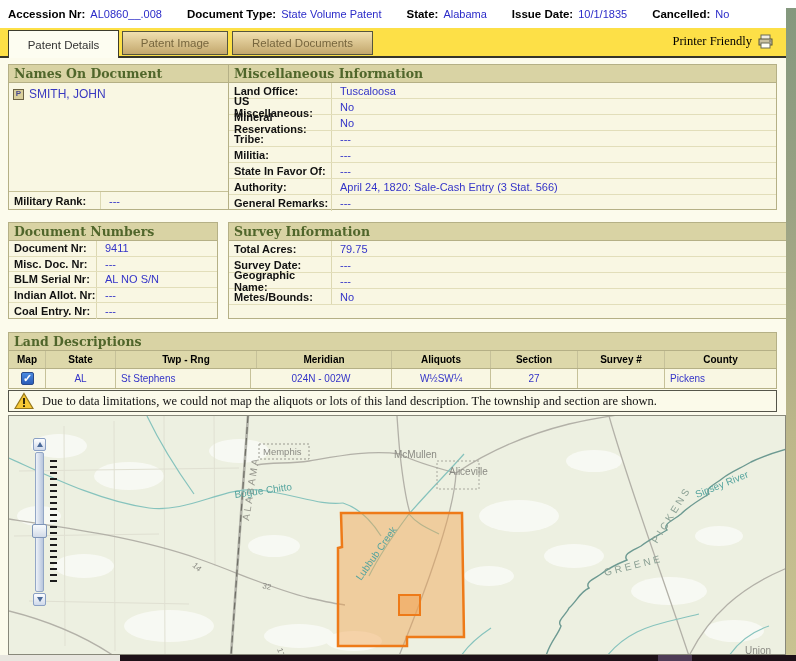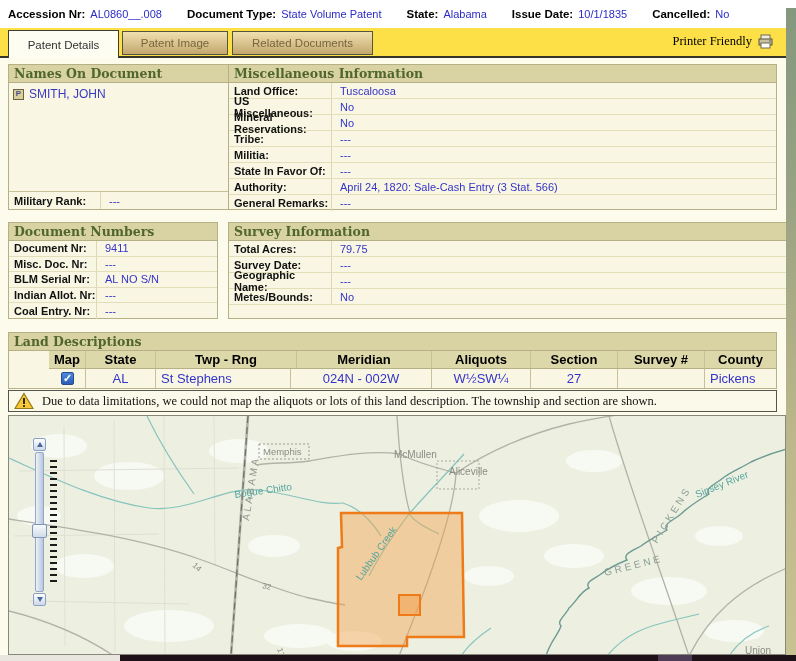--- a/index.html
+++ b/index.html
@@ -48,21 +48,21 @@
     justify-content:center; line-height:1; }
   .name-text { font-size:12px; color:#3939c0; }
 
   .p-misc { left:228px; top:6px; width:549px; height:146px; }
   .p-docs { left:8px; top:164px; width:210px; height:97px; }
   .p-docs .kv-row { height:15.6px; }
   .p-survey { left:228px; top:164px; width:599px; height:97px; }
 
   
   .p-land { left:8px; top:274px; width:769px; height:57px; }
-  .land-row { display:flex; font-size:13px;margin-left:40px; }
+  .land-row { display:flex; font-size:10px; }
   .land-hrow { height:18px; background:#ddd8aa; font-weight:bold; border-bottom:1px solid #b5b086; }
   .land-drow { height:19px; background:#f9f7e3; color:#3434c8; }
   .lc { display:flex; align-items:center; justify-content:center; border-right:1px solid #c6c199;
     height:100%; flex:0 0 auto; }
   .lc.left { justify-content:flex-start; padding-left:5px; }
   .c-map{width:37px;} .c-state{width:70px;} .c-meridian{width:135px;} .c-twp{width:141px;}
   .c-aliq{width:99px;} .c-sec{width:87px;} .c-surv{width:87px;} .c-county{flex:1 1 auto; border-right:none;}
   .checkbox { width:13px; height:13px; border:1px solid #2a4a8a; border-radius:2px;
     background:linear-gradient(#4a8ae0,#2a5cb8); position:relative; cursor:pointer; }
   .checkbox::after { content:"\2713"; position:absolute; left:1.5px; top:-1px;

